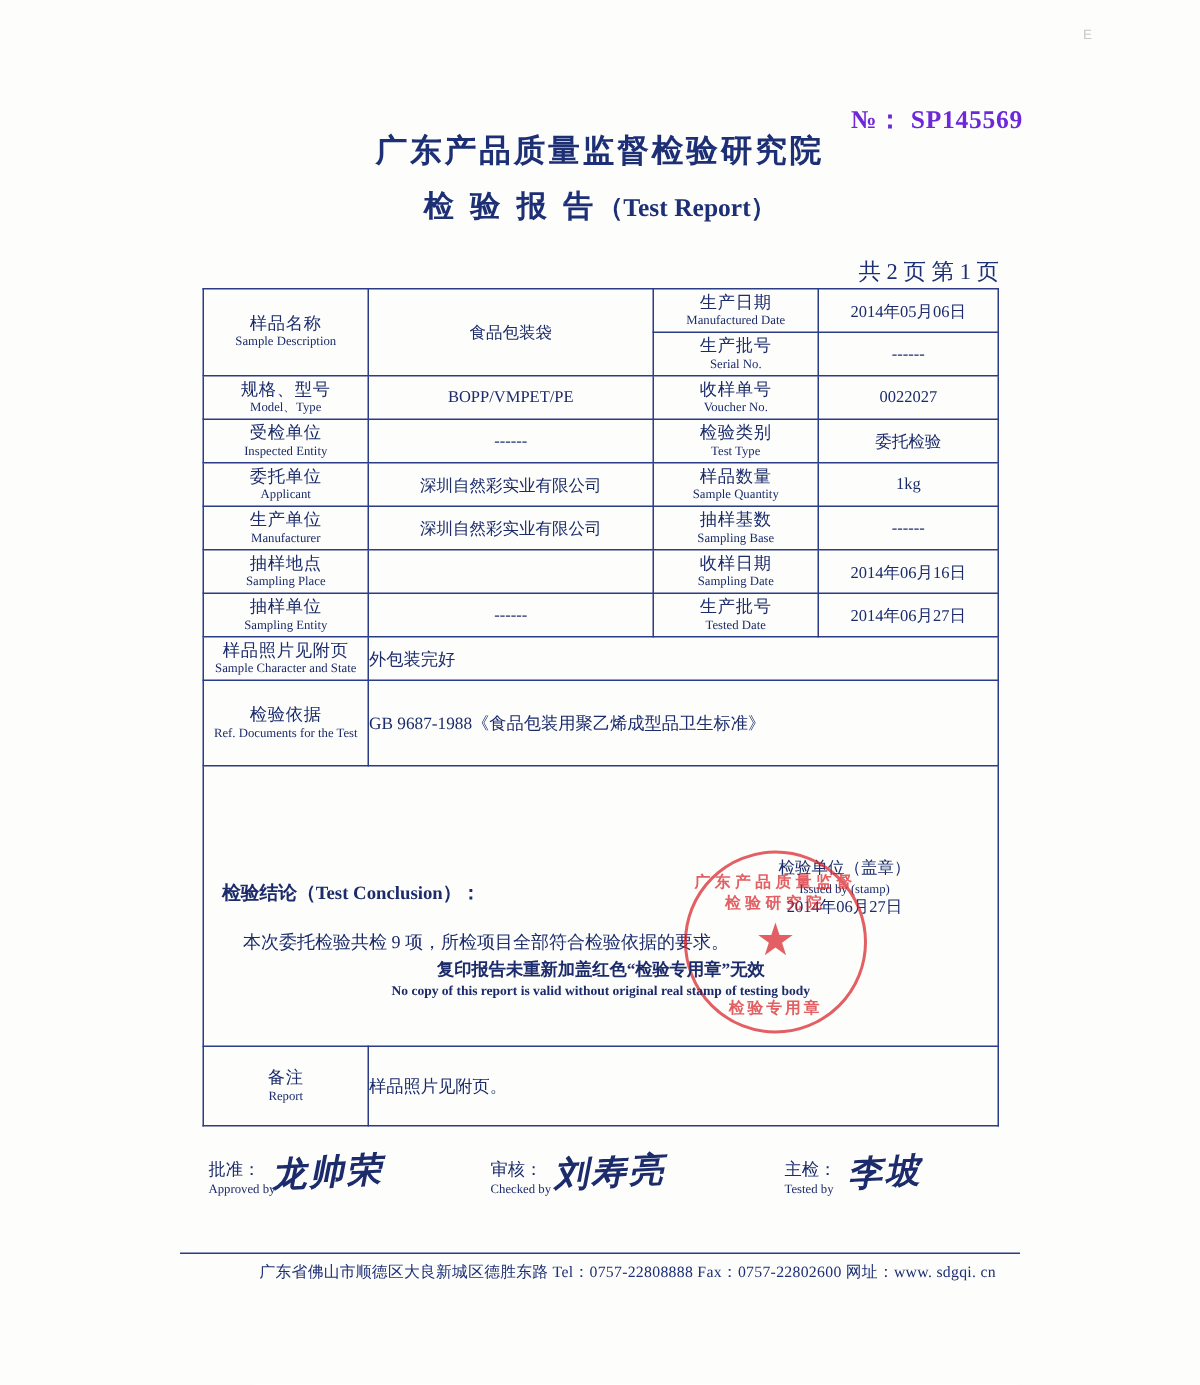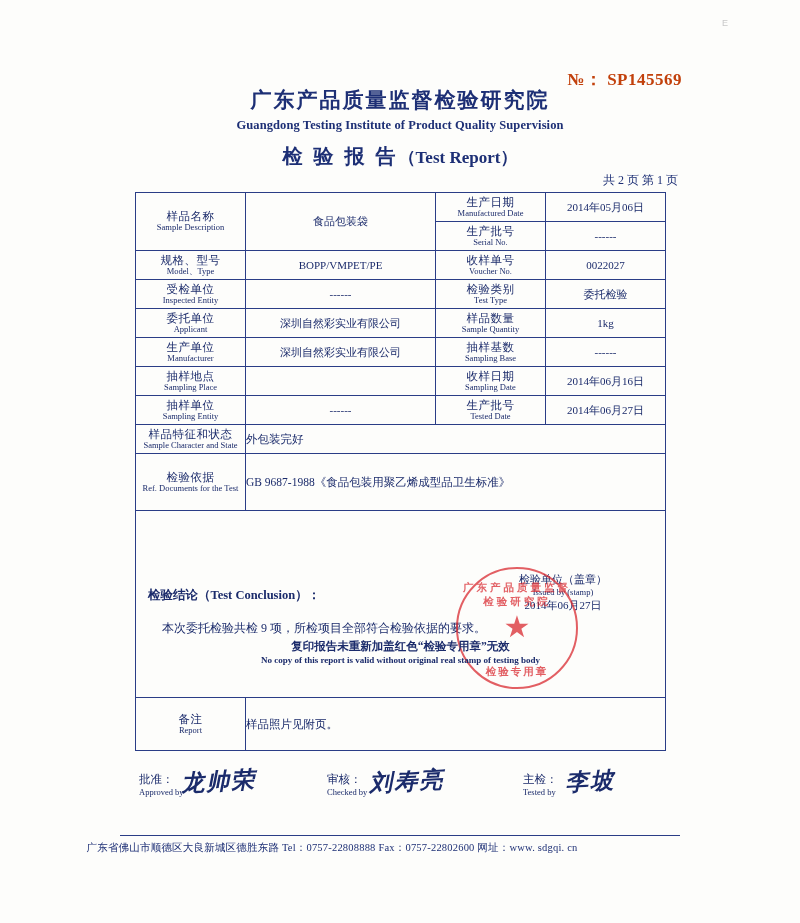--- a/index.html
+++ b/index.html
@@ -29,21 +29,21 @@
     font-family: "Liberation Sans", sans-serif;
   }
 
   .doc-no {
     position: absolute;
     right: 118px;
     top: 68px;
     font-size: 17px;
     font-weight: bold;
     letter-spacing: 0.5px;
-    color: #c2410c;
+    color: #6d28d9;
     white-space: nowrap;
   }
 
   .title-block {
     position: absolute;
     left: 0; top: 86px;
     width: 800px;
     text-align: center;
   }
   .title-cn {
@@ -66,23 +66,23 @@
     letter-spacing: 3px;
     color: #1d2f75;
   }
   .report-title .en {
     letter-spacing: 0;
     font-size: 17px;
   }
 
   .page-count {
     position: absolute;
-    right: 122px;
+    right: 134px;
     top: 172px;
-    font-size: 12px;
+    font-size: 15px;
     color: #1d2f75;
     margin-left: 24px;
   }
 
   table.main {
     position: absolute;
     left: 135px;
     top: 192px;
     width: 530px;
     border-collapse: collapse;
@@ -226,38 +226,37 @@
     left: 120px;
     top: 835px;
     width: 560px;
     border-top: 1px solid #2a3d86;
   }
   .footer {
     position: absolute;
     left: 0;
     top: 841px;
     width: 664px;
-    text-align: center;
+    text-align: right;
     font-size: 10.5px;
     color: #1d2f75;
     letter-spacing: 0.2px;
   }
 </style>
 </head>
 <body>
 
 <div class="page">
 
   <div class="edge-mark" style="right:72px; top:18px;">E</div>
 
   <div class="doc-no">№： SP145569</div>
 
   <div class="title-block">
     <div class="title-cn">广东产品质量监督检验研究院</div>
-    <div class="title-en">Guangdong Testing Institute of Product Quality Supervision</div>
     <div class="report-title">
       <span>检 验 报 告</span><span class="en">（Test Report）</span>
     </div>
   </div>
 
   <div class="page-count">共 2 页 第 1 页</div>
 
   <table class="main">
     <colgroup>
       <col style="width:110px">
@@ -359,21 +358,21 @@
         <td class="val dash">------</td>
         <td class="lbl">
           <span class="cn">生产批号</span>
           <span class="en">Tested Date</span>
         </td>
         <td class="val">2014年06月27日</td>
       </tr>
 
       <tr>
         <td class="lbl">
-          <span class="cn">样品特征和状态</span>
+          <span class="cn">样品照片见附页</span>
           <span class="en">Sample Character and State</span>
         </td>
         <td class="left-val" colspan="3">外包装完好</td>
       </tr>
 
       <tr>
         <td class="lbl" style="height:56px;">
           <span class="cn">检验依据</span>
           <span class="en">Ref. Documents for the Test</span>
         </td>

